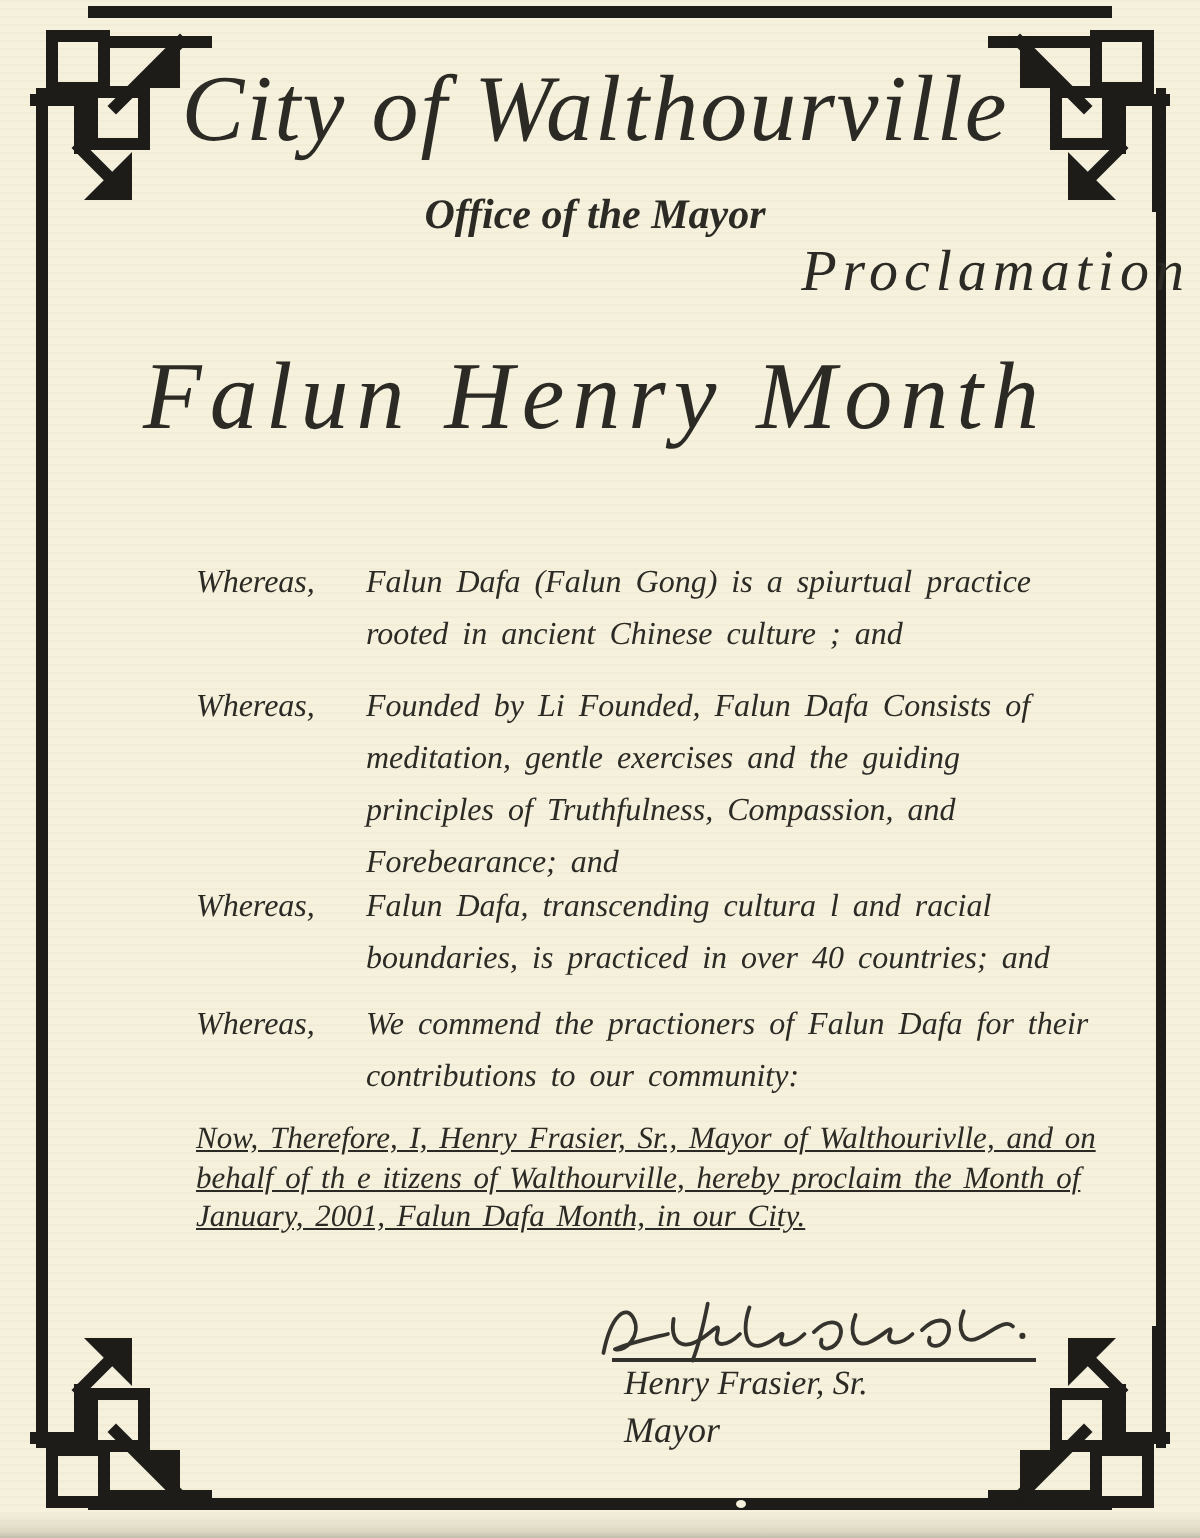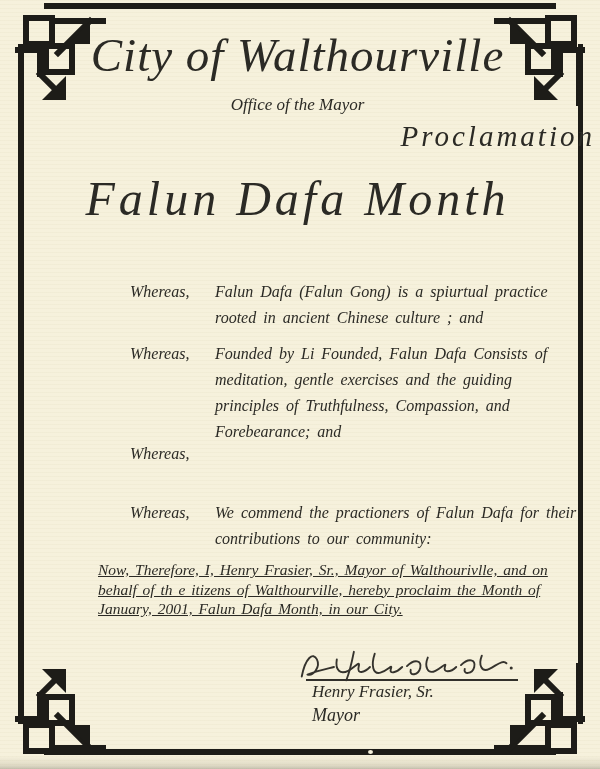--- a/index.html
+++ b/index.html
@@ -34,25 +34,25 @@
   .speck{position:absolute;left:368px;top:750px;width:5px;height:4px;background:var(--paper);border-radius:50%;}
   
   .knot{position:absolute;width:100px;height:100px;}
   .knot-tl{left:6px;top:6px;}
   .knot-tr{left:494px;top:6px;transform:scaleX(-1);}
   .knot-bl{left:6px;top:663px;transform:scaleY(-1);}
   .knot-br{left:494px;top:663px;transform:scale(-1,-1);}
   
   .center{position:absolute;left:0;width:595px;text-align:center;font-style:italic;}
   .title{top:28px;font-size:47px;letter-spacing:1px;}
-  .subtitle{top:95px;font-size:17px;font-weight:400;}
+  .subtitle{top:95px;font-size:21px;font-weight:700;}
   .h-proc{top:120px;font-size:29px;letter-spacing:3px;text-align:right;}
   .h-month{top:171px;font-size:48px;letter-spacing:4px;}
   
-  .clause{position:absolute;left:98px;display:flex;font-style:italic;font-size:16px;line-height:26px;margin-left:32px;}
+  .clause{position:absolute;left:98px;display:flex;font-style:italic;font-size:16px;line-height:26px;}
   .clause .lbl{width:85px;flex:0 0 85px;}
   .clause .txt{width:365px;word-spacing:3px;}
   .c1{top:279px;} .c2{top:341px;} .c3{top:441px;} .c4{top:500px;}
   
   .final{
     position:absolute;left:98px;top:560px;width:452px;
     font-style:italic;font-size:15.5px;line-height:19.5px;word-spacing:2px;text-decoration:underline;
   }
   
   .sig-script{position:absolute;left:297px;top:647px;width:218px;height:40px;}
@@ -99,32 +99,33 @@
   <svg class="knot knot-bl">
       <use href="#knot" xlink:href="#knot"></use>
     </svg>
   <svg class="knot knot-br">
       <use href="#knot" xlink:href="#knot"></use>
     </svg>
 
   <div class="center title">City of Walthourville</div>
   <div class="center subtitle">Office of the Mayor</div>
   <div class="center h-proc">Proclamation</div>
-  <div class="center h-month">Falun Dafa Month</div>
+  <div class="center h-month">Falun Henry Month</div>
 
   <div class="clause c1">
     <div class="lbl">Whereas,</div>
     <div class="txt">Falun Dafa (Falun Gong) is a spiurtual practice rooted in ancient Chinese culture ; and</div>
   </div>
   <div class="clause c2">
     <div class="lbl">Whereas,</div>
     <div class="txt">Founded by Li Founded, Falun Dafa Consists of meditation, gentle exercises and the guiding principles of Truthfulness, Compassion, and Forebearance; and</div>
   </div>
   <div class="clause c3">
     <div class="lbl">Whereas,</div>
+    <div class="txt">Falun Dafa, transcending cultura l and racial boundaries, is practiced in over 40 countries; and</div>
   </div>
   <div class="clause c4">
     <div class="lbl">Whereas,</div>
     <div class="txt">We commend the practioners of Falun Dafa for their contributions to our community:</div>
   </div>
 
   <div class="final">Now, Therefore, I, Henry Frasier, Sr., Mayor of Walthourivlle, and on behalf of th e itizens of Walthourville, hereby proclaim the Month of January, 2001, Falun Dafa Month, in our City.</div>
 
   <svg class="sig-script" viewBox="0 0 230 42">
     <g stroke="#35332d" stroke-width="2" fill="none" stroke-linecap="round" stroke-linejoin="round">

